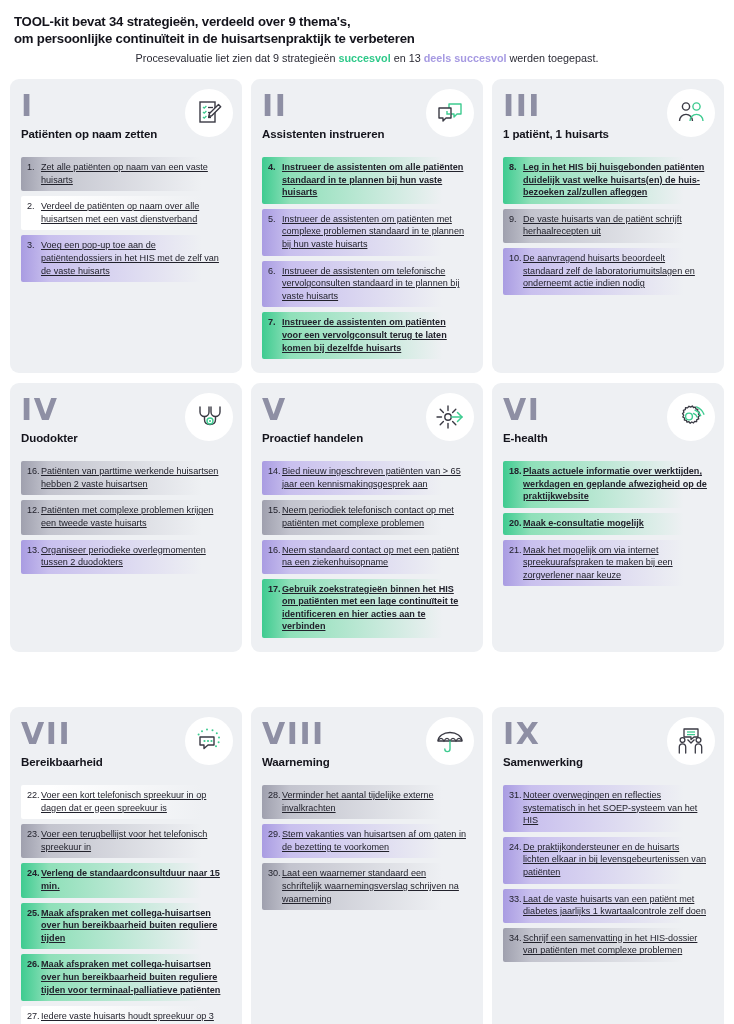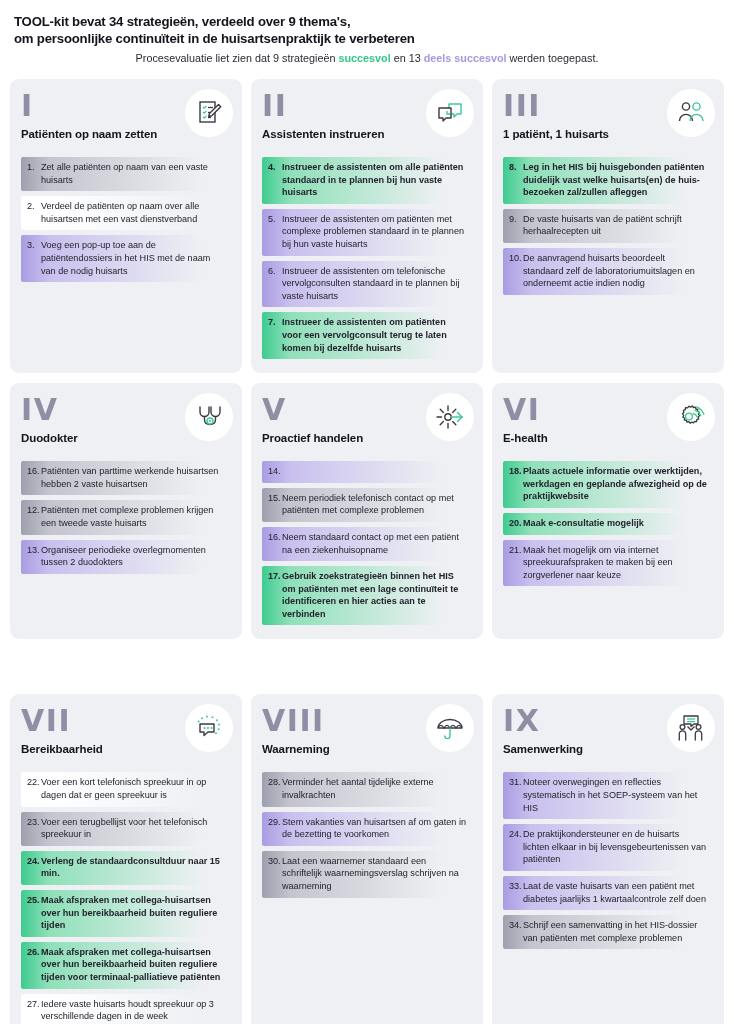--- a/index.html
+++ b/index.html
@@ -65,21 +65,21 @@
     padding: 4px 6px 5px 0;
     font-size: 9.1px; line-height: 12.6px;
     color: #22222c;
     position: relative;
     overflow: hidden;
   }
   .item .num {
     width: 20px; flex: 0 0 20px; text-align: left; padding-left: 6px;
     font-weight: inherit;
   }
-  .item .txt { flex: 1 1 auto; }
+  .item .txt { flex: 1 1 auto; text-decoration: underline; }
 
   .item.g  { background: linear-gradient(to right, #3ecb90 0px, #8fe0b9 28px, #eef0f3 86%); font-weight: bold; }
   .item.p  { background: linear-gradient(to right, #a99ce2 0px, #c9c0ee 28px, #eef0f3 86%); }
   .item.gr { background: linear-gradient(to right, #9fa0ae 0px, #c3c4ce 28px, #eef0f3 86%); }
   .item.n  { background: linear-gradient(to right, #ffffff 0px, #ffffff 30px, #eef0f3 86%); }
 
   
   .legend { margin-top: 10px; display: flex; flex-direction: column; gap: 2px; }
   .legend-row {
     height: 25px; display: flex; align-items: center;
@@ -123,21 +123,21 @@
           <div class="item gr">
             <div class="num">1.</div>
             <div class="txt">Zet alle patiënten op naam van een vaste huisarts</div>
           </div>
           <div class="item n">
             <div class="num">2.</div>
             <div class="txt">Verdeel de patiënten op naam over alle huisartsen met een vast dienstverband</div>
           </div>
           <div class="item p">
             <div class="num">3.</div>
-            <div class="txt">Voeg een pop-up toe aan de patiëntendossiers in het HIS met de naam van de nodig huisarts</div>
+            <div class="txt">Voeg een pop-up toe aan de patiëntendossiers in het HIS met de zelf van de vaste huisarts</div>
           </div>
         </div>
       </div>
       <div class="panel">
         <div class="panel-head">
           <div class="numeral">II</div>
           <div class="panel-title">Assistenten instrueren</div>
           <div class="icon-circle">
             <svg width="30" height="30" viewBox="0 0 30 30">
               <path d="M14 6h12v10h-4l-3 3v-3h-5z" fill="none" stroke="#3ecb90" stroke-width="1.4" stroke-linejoin="round"></path>
@@ -241,20 +241,21 @@
               <g stroke="#3ecb90" stroke-width="1.5" fill="none" stroke-linecap="round" stroke-linejoin="round">
                 <line x1="16.5" y1="15" x2="27" y2="15"></line>
                 <polyline points="22.5,10.5 27,15 22.5,19.5"></polyline>
               </g>
             </svg>
           </div>
         </div>
         <div class="items">
           <div class="item p">
             <div class="num">14.</div>
+            <div class="txt">Bied nieuw ingeschreven patiënten van &gt; 65 jaar een kennismakingsgesprek aan</div>
           </div>
           <div class="item gr">
             <div class="num">15.</div>
             <div class="txt">Neem periodiek telefonisch contact op met patiënten met complexe problemen</div>
           </div>
           <div class="item p">
             <div class="num">16.</div>
             <div class="txt">Neem standaard contact op met een patiënt na een ziekenhuisopname</div>
           </div>
           <div class="item g">

